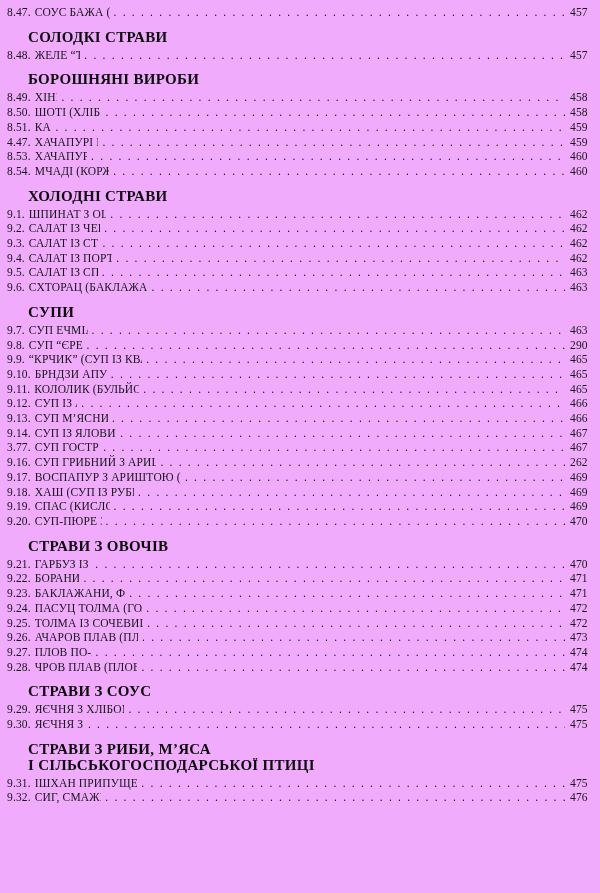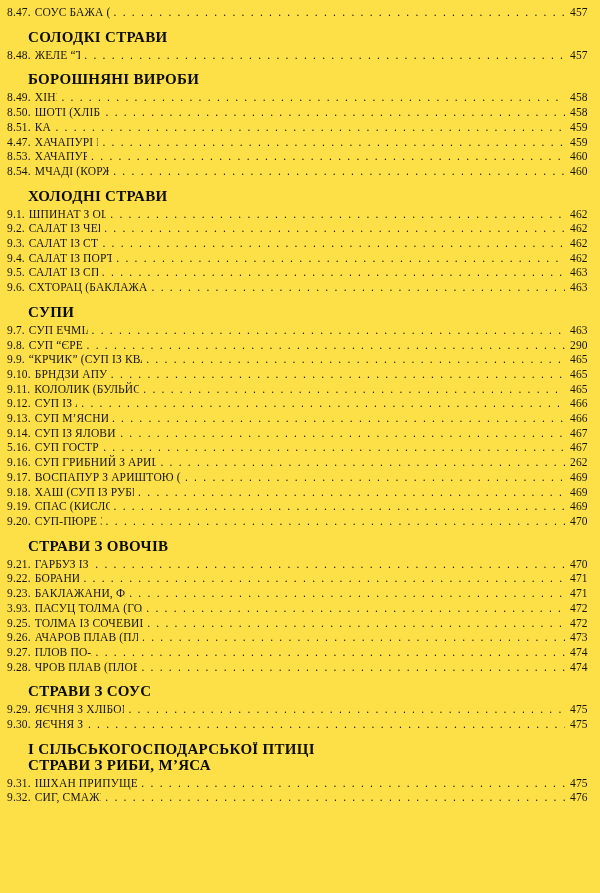--- a/index.html
+++ b/index.html
@@ -4,21 +4,21 @@
 <style>
   html, body {
     margin: 0;
     padding: 0;
     background: #f6f5f2;
   }
   .page {
     position: relative;
     width: 600px;
     height: 893px;
-    background: #fde047;
+    background: #f0abfc;
     overflow: hidden;
     box-sizing: border-box;
     padding: 5px 8px 0 7px;
     font-family: "Liberation Serif", "DejaVu Serif", serif;
     color: #161616;
   }
   .toc { width: 100%; }
   .entry {
     display: flex;
     align-items: baseline;
@@ -210,21 +210,21 @@
         <span class="dots">. . . . . . . . . . . . . . . . . . . . . . . . . . . . . . . . . . . . . . . . . . . . . . . . . . . . . . . . . . . . . . . . . . . . . . . . . . . . . . . . . . . . . . . . . . . . . . . . . . . . . . . . . . . . . . . . . . . . . . . . </span>
         <span class="pg">466</span>
       </div>
       <div class="entry">
         <span class="num">9.14.</span>
         <span class="title">СУП ІЗ ЯЛОВИЧИНИ ЗІ ШПИНАТОМ</span>
         <span class="dots">. . . . . . . . . . . . . . . . . . . . . . . . . . . . . . . . . . . . . . . . . . . . . . . . . . . . . . . . . . . . . . . . . . . . . . . . . . . . . . . . . . . . . . . . . . . . . . . . . . . . . . . . . . . . . . . . . . . . . . . . </span>
         <span class="pg">467</span>
       </div>
       <div class="entry">
-        <span class="num">5.16.</span>
+        <span class="num">3.77.</span>
         <span class="title">СУП ГОСТРИЙ “ЗИМОВИЙ”</span>
         <span class="dots">. . . . . . . . . . . . . . . . . . . . . . . . . . . . . . . . . . . . . . . . . . . . . . . . . . . . . . . . . . . . . . . . . . . . . . . . . . . . . . . . . . . . . . . . . . . . . . . . . . . . . . . . . . . . . . . . . . . . . . . . </span>
         <span class="pg">467</span>
       </div>
       <div class="entry">
         <span class="num">9.16.</span>
         <span class="title">СУП ГРИБНИЙ З АРИШТОЮ (ДОМАШНЬОЮ ЛОКШИНОЮ).</span>
         <span class="dots">. . . . . . . . . . . . . . . . . . . . . . . . . . . . . . . . . . . . . . . . . . . . . . . . . . . . . . . . . . . . . . . . . . . . . . . . . . . . . . . . . . . . . . . . . . . . . . . . . . . . . . . . . . . . . . . . . . . . . . . . </span>
         <span class="pg">262</span>
       </div>
@@ -267,21 +267,21 @@
         <span class="dots">. . . . . . . . . . . . . . . . . . . . . . . . . . . . . . . . . . . . . . . . . . . . . . . . . . . . . . . . . . . . . . . . . . . . . . . . . . . . . . . . . . . . . . . . . . . . . . . . . . . . . . . . . . . . . . . . . . . . . . . . </span>
         <span class="pg">471</span>
       </div>
       <div class="entry">
         <span class="num">9.23.</span>
         <span class="title">БАКЛАЖАНИ, ФАРШИРОВАНІ ГОРОХОМ</span>
         <span class="dots">. . . . . . . . . . . . . . . . . . . . . . . . . . . . . . . . . . . . . . . . . . . . . . . . . . . . . . . . . . . . . . . . . . . . . . . . . . . . . . . . . . . . . . . . . . . . . . . . . . . . . . . . . . . . . . . . . . . . . . . . </span>
         <span class="pg">471</span>
       </div>
       <div class="entry">
-        <span class="num">3.93.</span>
+        <span class="num">9.24.</span>
         <span class="title">ПАСУЦ ТОЛМА (ГОЛУБЦІ З КВАШЕНОЇ КАПУСТИ)</span>
         <span class="dots">. . . . . . . . . . . . . . . . . . . . . . . . . . . . . . . . . . . . . . . . . . . . . . . . . . . . . . . . . . . . . . . . . . . . . . . . . . . . . . . . . . . . . . . . . . . . . . . . . . . . . . . . . . . . . . . . . . . . . . . . </span>
         <span class="pg">472</span>
       </div>
       <div class="entry">
         <span class="num">9.25.</span>
         <span class="title">ТОЛМА ІЗ СОЧЕВИЦЕЮ (ГОЛУБЦІ ІЗ СОЧЕВИЦЕЮ)</span>
         <span class="dots">. . . . . . . . . . . . . . . . . . . . . . . . . . . . . . . . . . . . . . . . . . . . . . . . . . . . . . . . . . . . . . . . . . . . . . . . . . . . . . . . . . . . . . . . . . . . . . . . . . . . . . . . . . . . . . . . . . . . . . . . </span>
         <span class="pg">472</span>
       </div>
@@ -312,22 +312,22 @@
         <span class="dots">. . . . . . . . . . . . . . . . . . . . . . . . . . . . . . . . . . . . . . . . . . . . . . . . . . . . . . . . . . . . . . . . . . . . . . . . . . . . . . . . . . . . . . . . . . . . . . . . . . . . . . . . . . . . . . . . . . . . . . . . </span>
         <span class="pg">475</span>
       </div>
       <div class="entry">
         <span class="num">9.30.</span>
         <span class="title">ЯЄЧНЯ З ГОРІХАМИ</span>
         <span class="dots">. . . . . . . . . . . . . . . . . . . . . . . . . . . . . . . . . . . . . . . . . . . . . . . . . . . . . . . . . . . . . . . . . . . . . . . . . . . . . . . . . . . . . . . . . . . . . . . . . . . . . . . . . . . . . . . . . . . . . . . . </span>
         <span class="pg">475</span>
       </div>
       <div class="section-h">
+        <div>СТРАВИ З РИБИ, М’ЯСА</div>
         <div>І СІЛЬСЬКОГОСПОДАРСЬКОЇ ПТИЦІ</div>
-        <div>СТРАВИ З РИБИ, М’ЯСА</div>
       </div>
       <div class="entry">
         <span class="num">9.31.</span>
         <span class="title">ІШХАН ПРИПУЩЕНИЙ (ФОРЕЛЬ ПРИПУЩЕНА)</span>
         <span class="dots">. . . . . . . . . . . . . . . . . . . . . . . . . . . . . . . . . . . . . . . . . . . . . . . . . . . . . . . . . . . . . . . . . . . . . . . . . . . . . . . . . . . . . . . . . . . . . . . . . . . . . . . . . . . . . . . . . . . . . . . . </span>
         <span class="pg">475</span>
       </div>
       <div class="entry">
         <span class="num">9.32.</span>
         <span class="title">СИГ, СМАЖЕНИЙ НА РОЖНІ</span>

